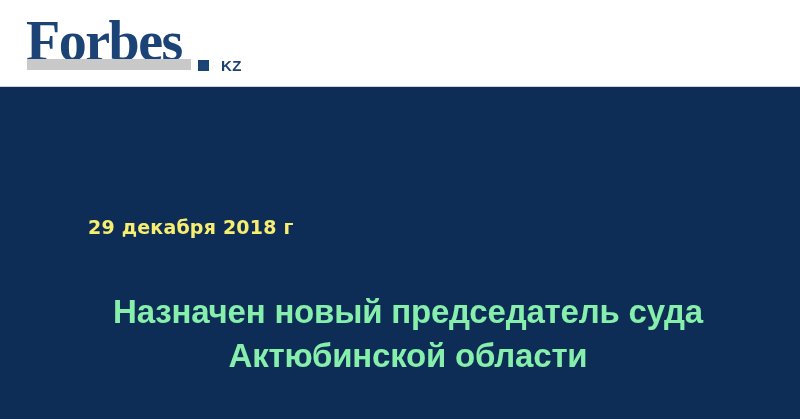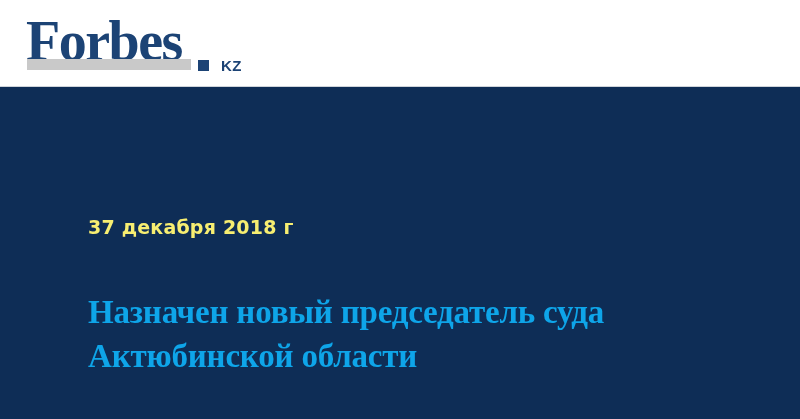--- a/index.html
+++ b/index.html
@@ -112,26 +112,27 @@
     letter-spacing: 0.2px;
     color: #F7EE71;
     white-space: nowrap;
   }
 
   #article-title {
     position: absolute;
     left: 88px;
     top: 181px;
     width: 640px;
-    font-family: Liberation Serif, serif;
+    font-family: Liberation Sans, sans-serif;
     font-weight: bold;
     font-size: 33px;
     line-height: 44px;
     letter-spacing: -0.2px;
-    color: #0ea5e9;
+    color: #86efac;
+    text-align: center;
   }
 </style>
 </head>
 <body>
 
 <div id="page">
 
   <div id="header-band">
 
     <div id="logo">
@@ -142,19 +143,19 @@
       <div id="logo-kz-group">
         <span id="logo-kz-square"></span>
         <span id="logo-kz-text">KZ</span>
       </div>
     </div>
 
   </div>
 
   <div id="hero">
 
-    <div id="article-date">37 декабря 2018 г</div>
+    <div id="article-date">29 декабря 2018 г</div>
 
     <h1 id="article-title">Назначен новый председатель суда Актюбинской области</h1>
 
   </div>
 
 </div>
 
 </body></html>

